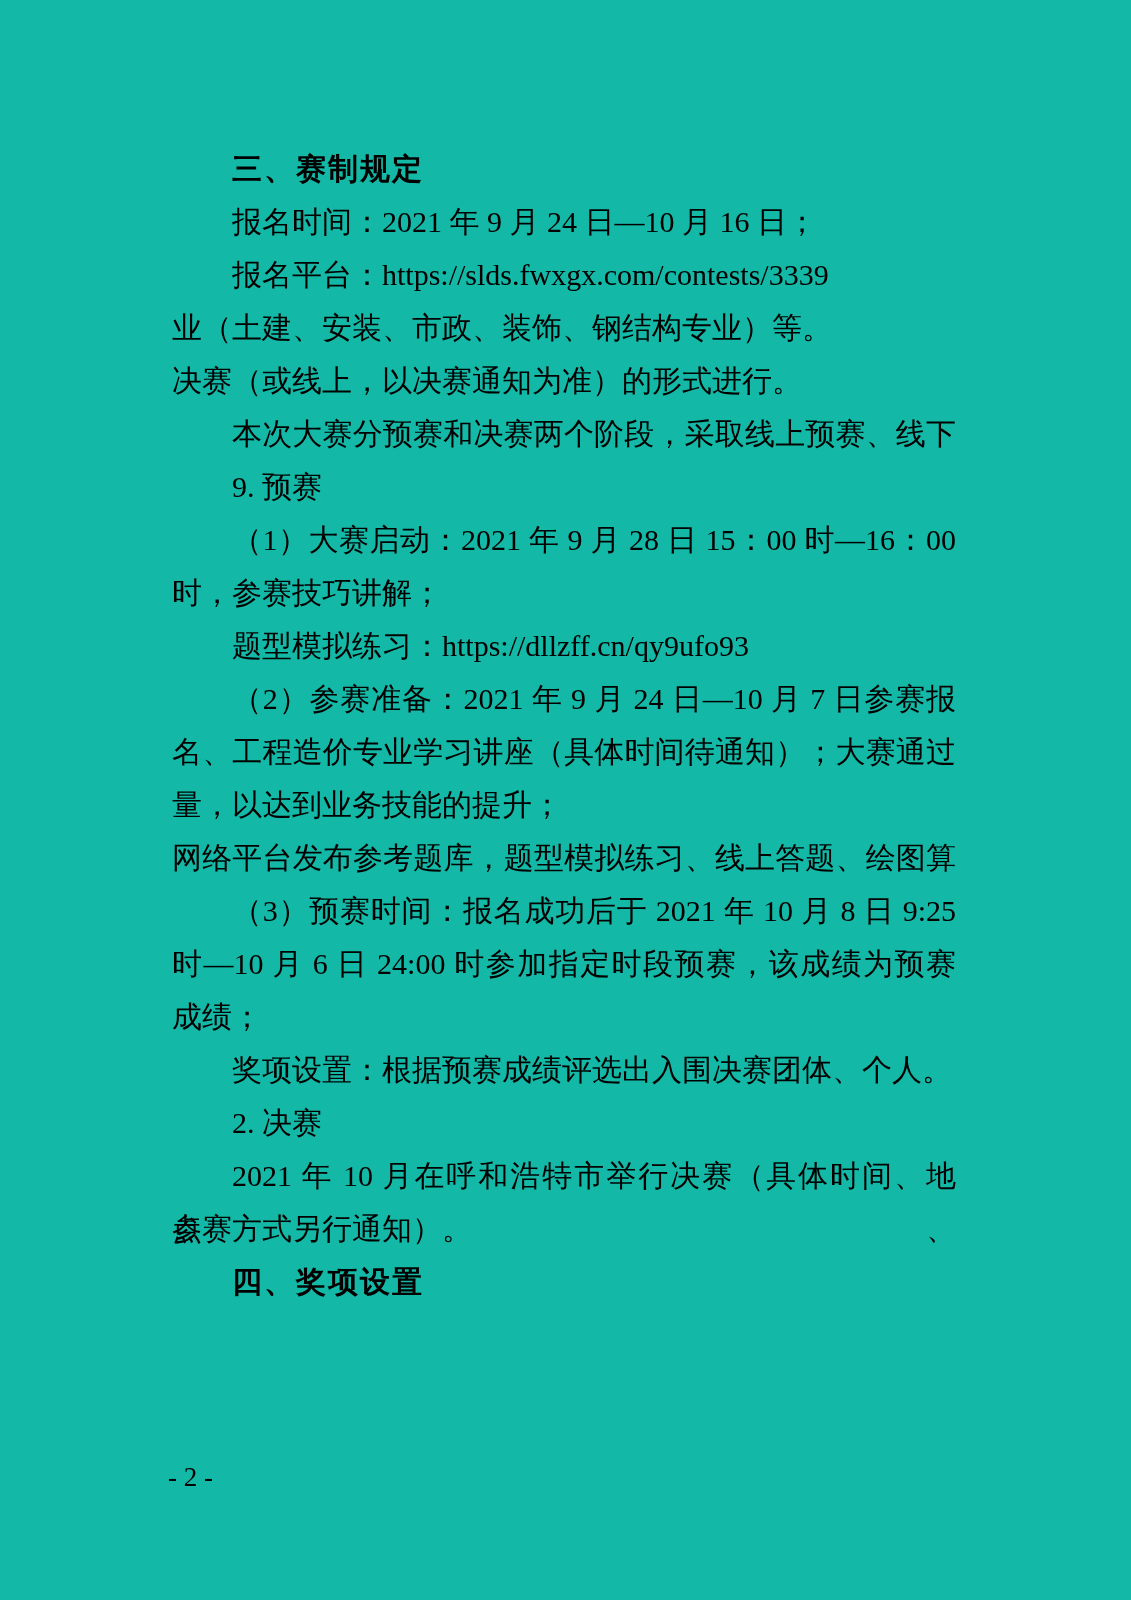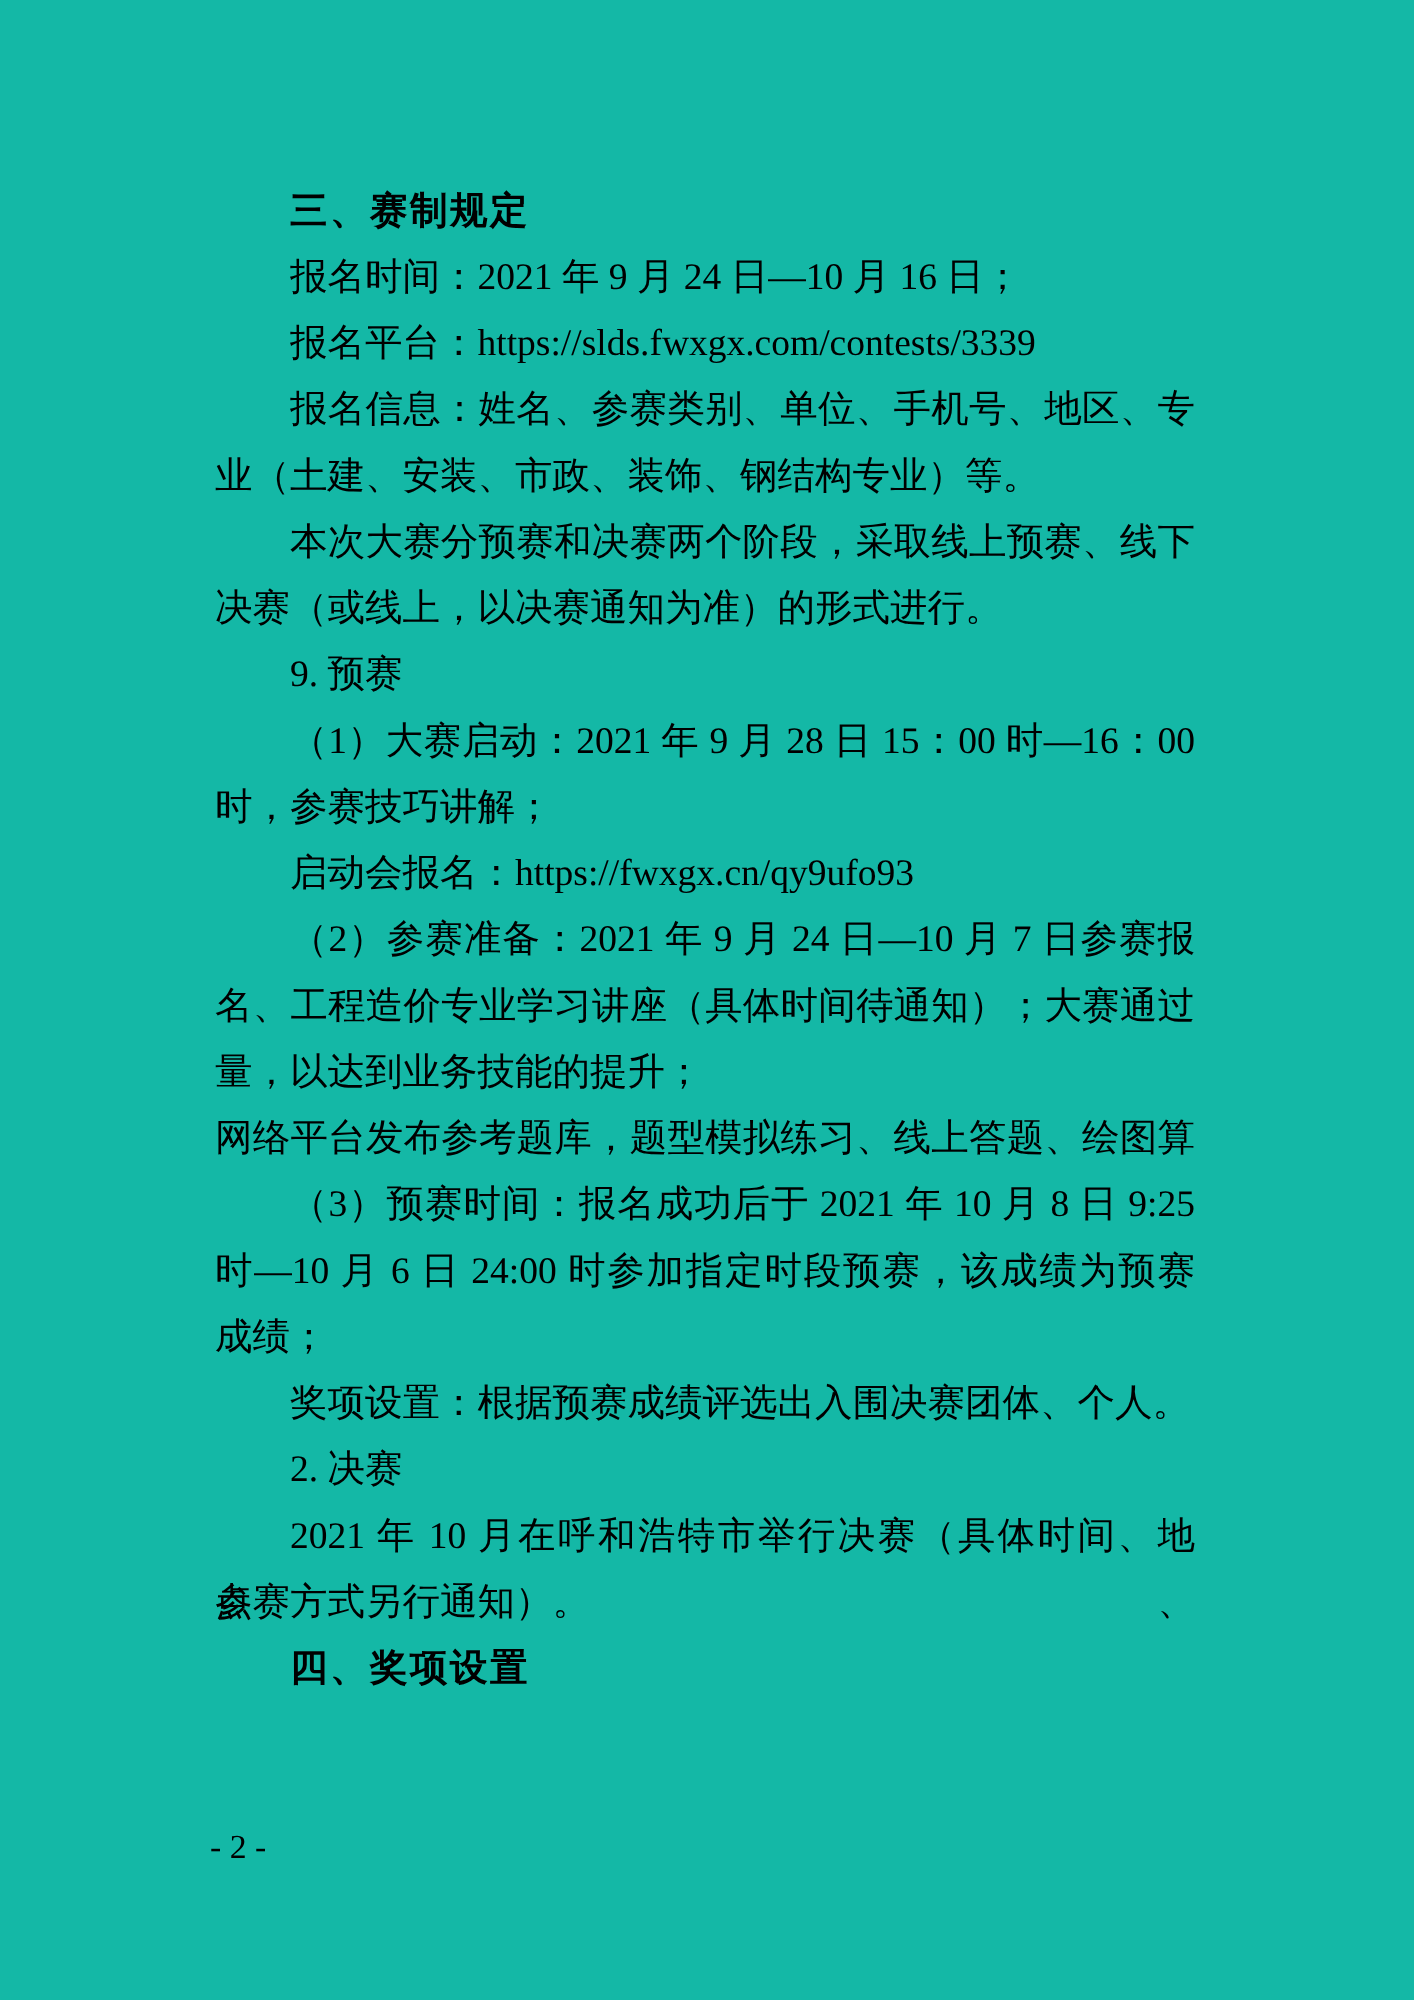--- a/index.html
+++ b/index.html
@@ -64,36 +64,35 @@
       <div class="para heading">
         <div class="line first last">三、赛制规定</div>
       </div>
       <div class="para body">
         <div class="line first last">报名时间：2021 年 9 月 24 日—10 月 16 日；</div>
       </div>
       <div class="para body">
         <div class="line first last">报名平台：https://slds.fwxgx.com/contests/3339</div>
       </div>
       <div class="para body">
-        <div class="line first fill">报名信息：姓名、参赛类别、单位、手机号、地区、专</div>
         <div class="line last">业（土建、安装、市政、装饰、钢结构专业）等。</div>
       </div>
       <div class="para body">
+        <div class="line last">决赛（或线上，以决赛通知为准）的形式进行。</div>
         <div class="line first fill">本次大赛分预赛和决赛两个阶段，采取线上预赛、线下</div>
-        <div class="line last">决赛（或线上，以决赛通知为准）的形式进行。</div>
       </div>
       <div class="para body">
         <div class="line first last">9. 预赛</div>
       </div>
       <div class="para body">
         <div class="line first fill">（1）大赛启动：2021 年 9 月 28 日 15：00 时—16：00</div>
         <div class="line last">时，参赛技巧讲解；</div>
       </div>
       <div class="para body">
-        <div class="line first last">启动会报名：https://fwxgx.cn/qy9ufo93</div>
+        <div class="line first last">题型模拟练习：https://dllzff.cn/qy9ufo93</div>
       </div>
       <div class="para body">
         <div class="line first fill">（2）参赛准备：2021 年 9 月 24 日—10 月 7 日参赛报</div>
         <div class="line fill">名、工程造价专业学习讲座（具体时间待通知）；大赛通过</div>
         <div class="line last">量，以达到业务技能的提升；</div>
         <div class="line fill">网络平台发布参考题库，题型模拟练习、线上答题、绘图算</div>
       </div>
       <div class="para body">
         <div class="line first fill">（3）预赛时间：报名成功后于 2021 年 10 月 8 日 9:25</div>
         <div class="line fill">时—10 月 6 日 24:00 时参加指定时段预赛，该成绩为预赛</div>

